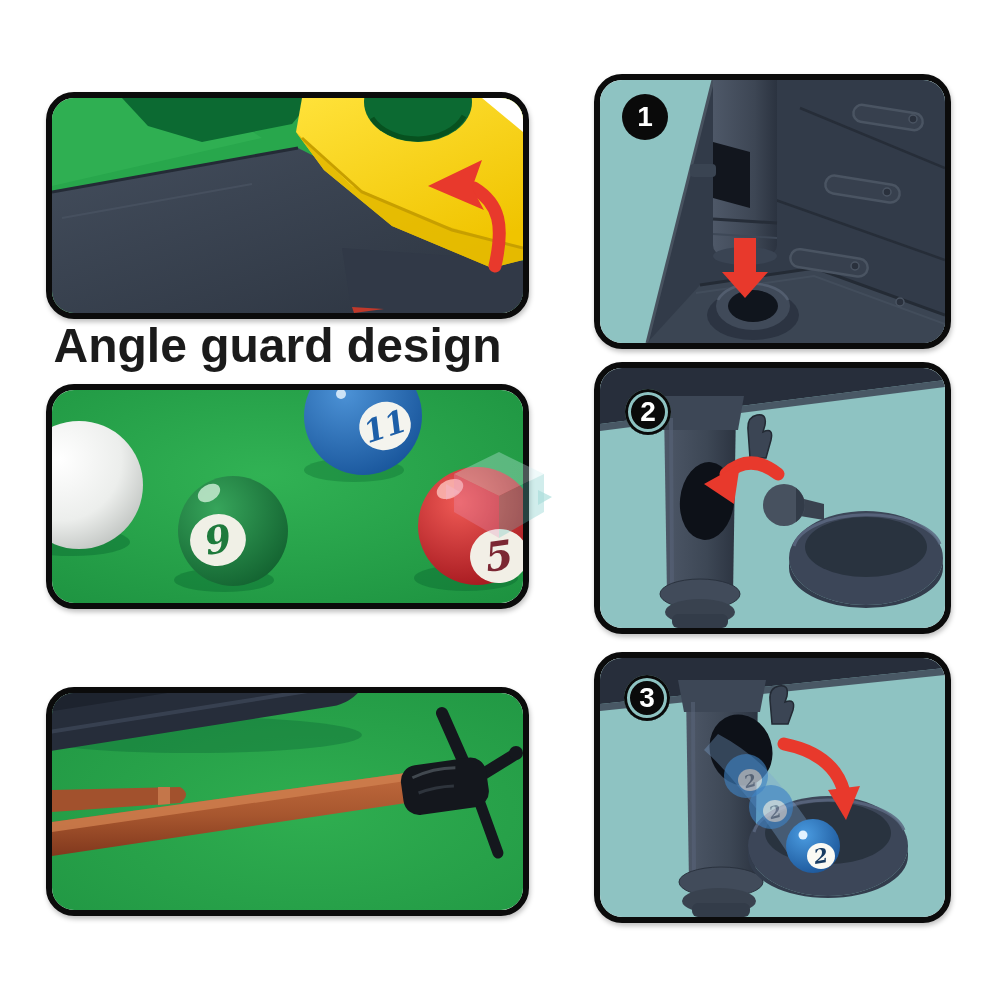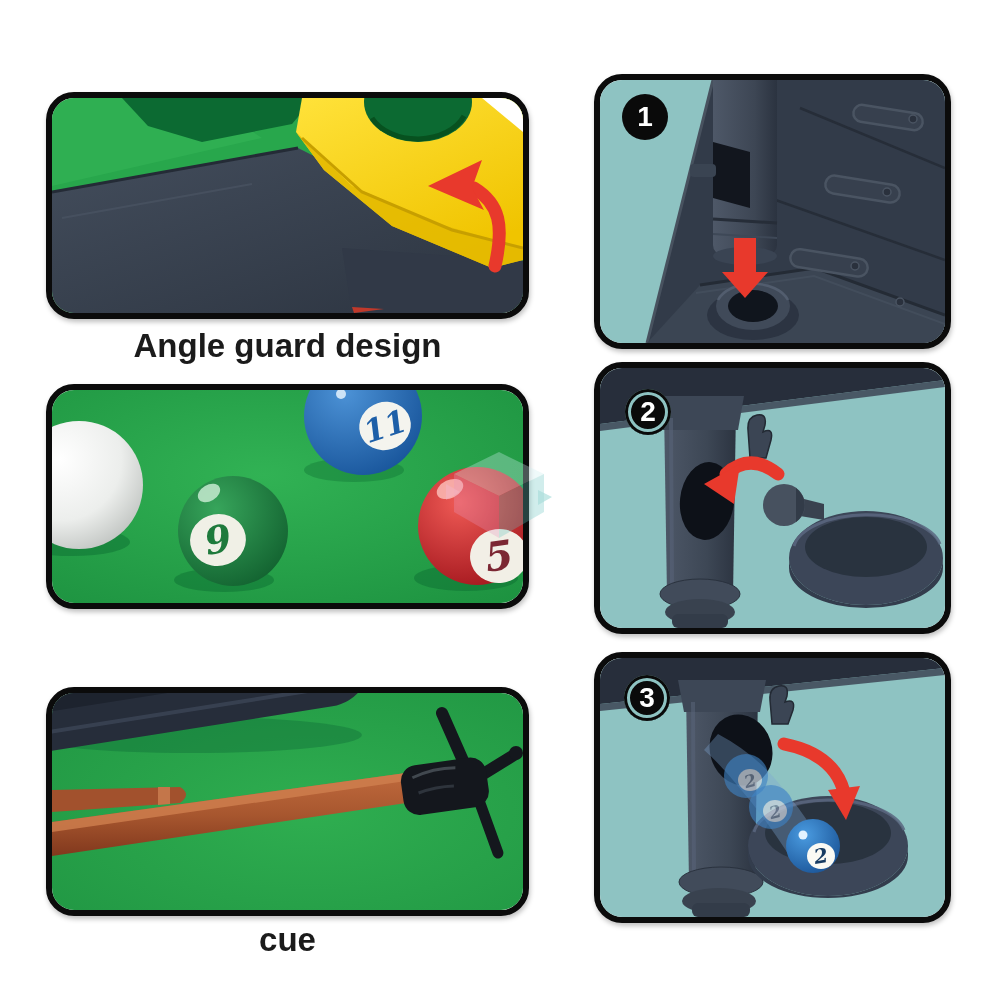--- a/index.html
+++ b/index.html
@@ -1,22 +1,22 @@
 <!DOCTYPE html>
 <html><head>
 <meta charset="utf-8">
 <style>
   html,body{margin:0;padding:0;background:#ffffff;}
   .stage{position:relative;width:1000px;height:1000px;background:#ffffff;overflow:hidden;
          font-family:"Liberation Sans",sans-serif;}
   .panel{position:absolute;border:6px solid #0b0b0b;border-radius:28px;overflow:hidden;
          background:#fff;box-sizing:border-box;box-shadow:1px 3px 5px rgba(0,0,0,.25);}
   .panel svg{display:block;width:100%;height:100%;}
-  .caption{position:absolute;left:46px;width:483px;text-align:center;
-           font-weight:600;font-size:33px;line-height:44px;color:#1b1b1b;}
+  .caption{position:absolute;left:36px;width:483px;text-align:center;
+           font-weight:600;font-size:48px;line-height:44px;color:#1b1b1b;}
   .step-badge{position:absolute;width:46px;height:46px;border-radius:50%;background:#0a0a0a;
               color:#ffffff;display:flex;align-items:center;justify-content:center;
               font-weight:bold;font-size:28px;z-index:6;}
   .step-badge.ringed{box-shadow:inset 0 0 0 3px #0a0a0a, inset 0 0 0 6px #8ec3c2;}
   .watermark{position:absolute;left:446px;top:450px;width:106px;height:90px;opacity:.55;
              z-index:8;pointer-events:none;}
   .num-serif{font-family:"DejaVu Serif",serif;font-style:italic;font-weight:bold;}
 </style>
 </head>
 <body>
@@ -153,21 +153,20 @@
         <circle cx="464" cy="60" r="7" fill="#14171d"></circle>
         <line x1="420" y1="88" x2="446" y2="160" stroke="#14171d" stroke-width="11" stroke-linecap="round"></line>
         <g transform="rotate(-8 395 94)">
           <rect x="350" y="68" width="86" height="50" rx="16" fill="#14171d"></rect>
           <path d="M362,80 q22,-7 44,-4" stroke="#41484f" stroke-width="3" fill="none"></path>
           <path d="M366,96 q18,-4 36,-2" stroke="#2e343c" stroke-width="3" fill="none"></path>
         </g>
       </g>
     </svg>
   </div>
-  <div class="caption" style="top:918px;">cue</div>
 
   <div class="panel" style="left:594px;top:74px;width:357px;height:275px;">
     <svg viewBox="0 0 345 263" preserveAspectRatio="none">
       <defs>
         <linearGradient id="tubeG" x1="0" y1="0" x2="1" y2="0">
           <stop offset="0" stop-color="#4e5868"></stop>
             <stop offset="0.65" stop-color="#3d4654"></stop>
             <stop offset="1" stop-color="#2b3340"></stop>
         </linearGradient>
       </defs>

